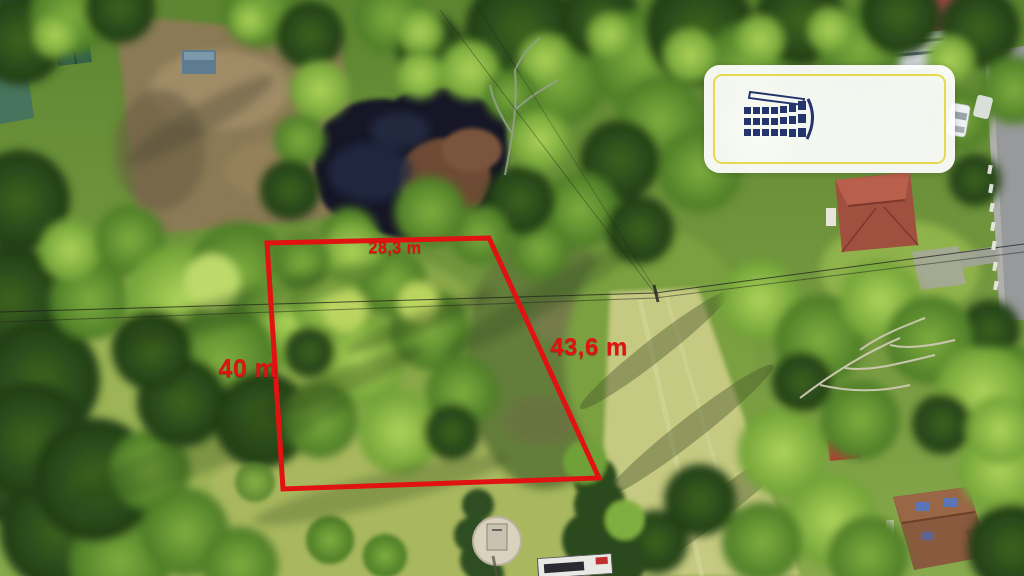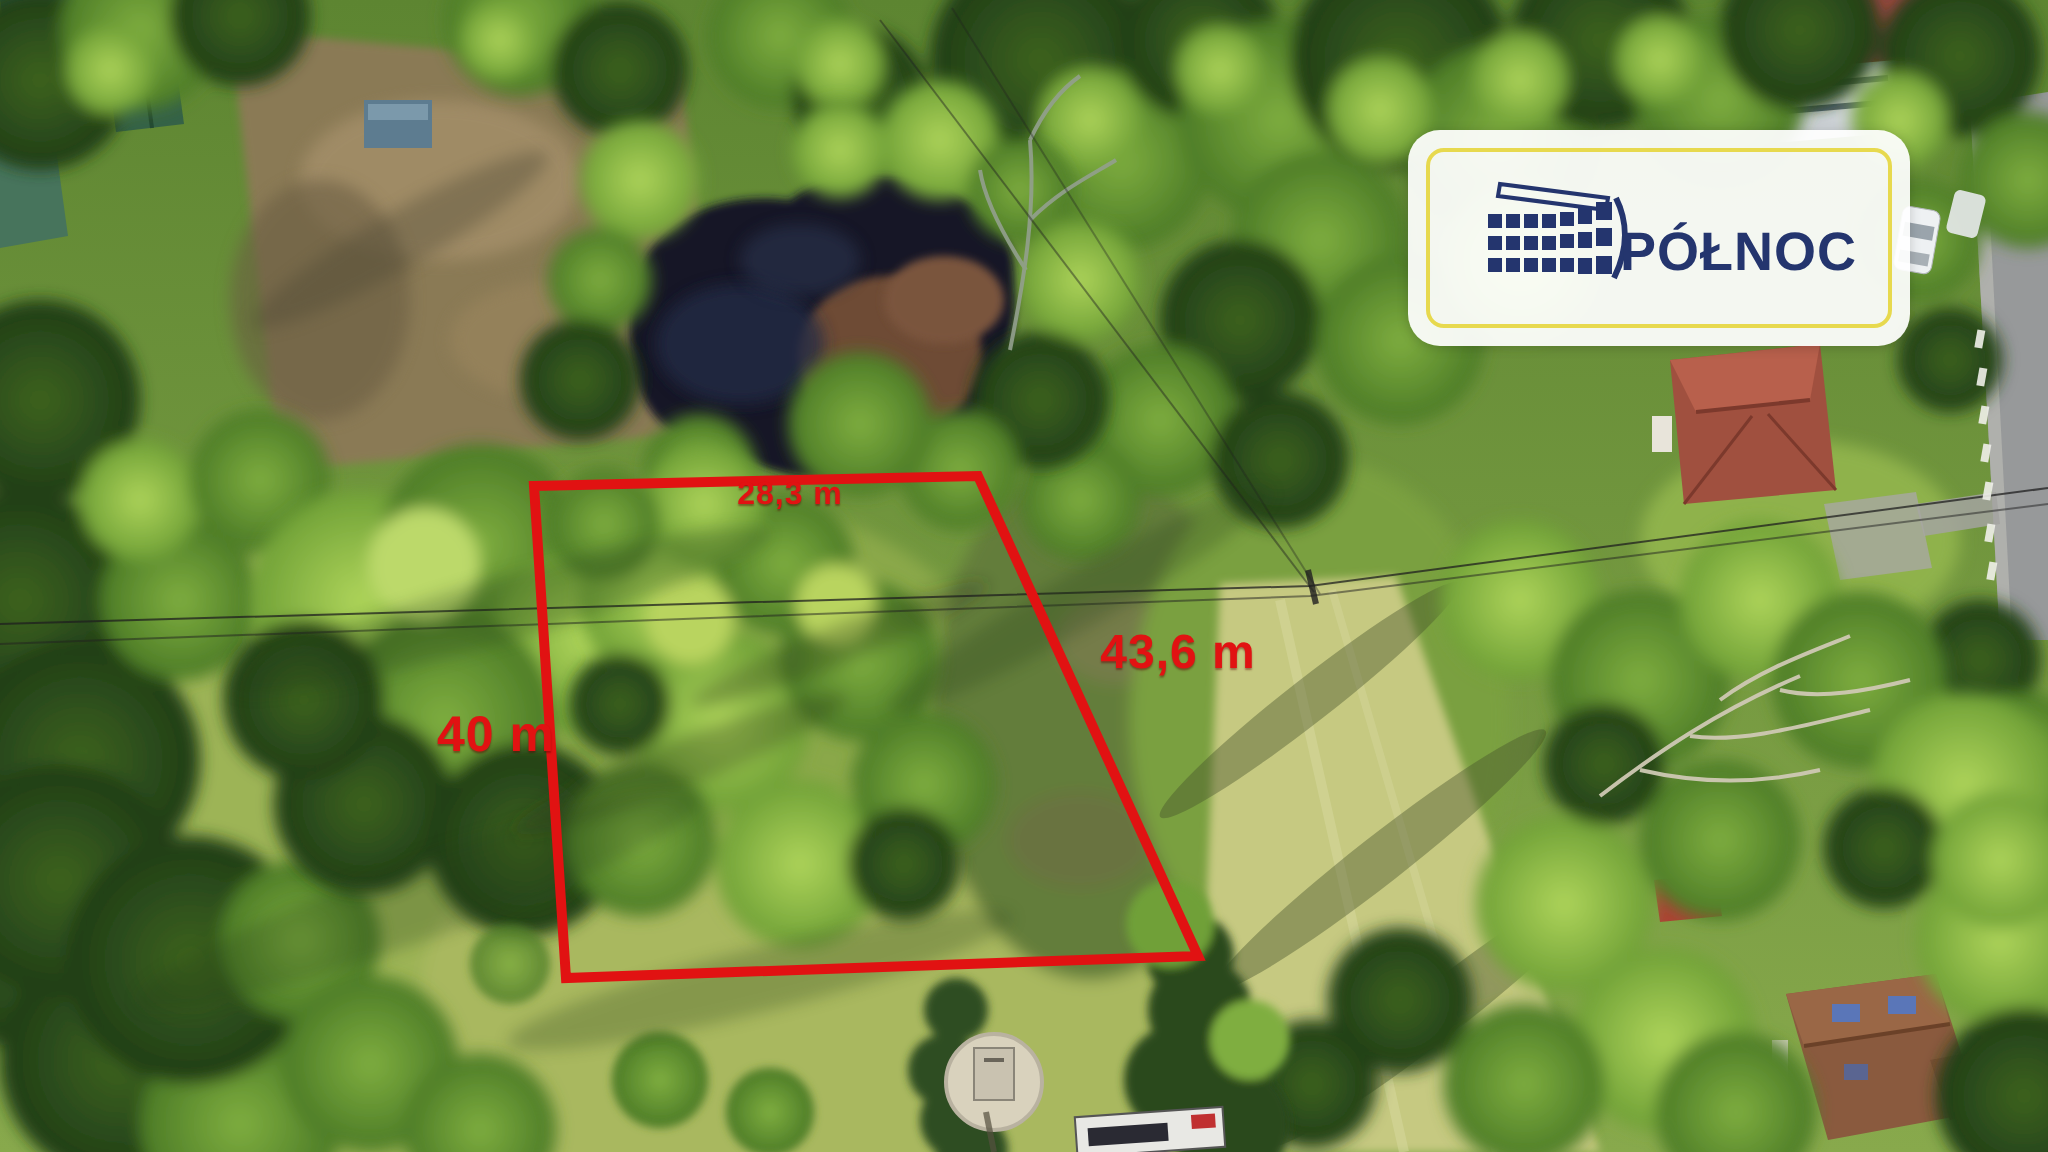--- a/index.html
+++ b/index.html
@@ -8,21 +8,21 @@
   .stage{position:absolute;inset:0;width:1024px;height:576px;}
   svg.bg{position:absolute;inset:0;display:block;}
   svg.outline{position:absolute;inset:0;display:block;pointer-events:none;}
   .measure{
     position:absolute;transform:translate(-50%,-50%);
     font-weight:bold;font-size:24px;color:var(--c-outline_red,#e11212);
     white-space:nowrap;letter-spacing:.5px;
     text-shadow:0 1px 1px rgba(90,0,0,.45);
   }
   .m-top{left:395px;top:248px;font-size:16px;}
-  .m-right{left:589px;top:327px;}
+  .m-right{left:589px;top:347px;}
   .m-left{left:248px;top:368px;font-size:25px;}
   .m-bottom{left:461px;top:512px;font-size:26px;}
   .logo-card{
     position:absolute;left:704px;top:65px;width:251px;height:108px;
     background:rgba(255,255,255,.93);border-radius:16px;
     box-shadow:0 1px 6px rgba(0,0,0,.18);
   }
   .logo-frame{
     position:absolute;left:9px;top:9px;right:9px;bottom:9px;
     border:2px solid var(--c-logo_yellow,#e7d94e);border-radius:9px;
@@ -385,16 +385,15 @@
         <rect x="2" y="42" width="7" height="7"></rect>
           <rect x="11" y="42" width="7" height="7"></rect>
         <rect x="20" y="42" width="7" height="7"></rect>
           <rect x="29" y="42" width="7" height="7"></rect>
         <rect x="38" y="42" width="7" height="7"></rect>
           <rect x="47" y="42" width="7" height="8"></rect>
         <rect x="56" y="41" width="8" height="9"></rect>
       </g>
       <path d="M66,12 C72,24 72,38 65,52" fill="none" stroke="var(--c-logo_navy,#24356e)" stroke-width="3"></path>
     </svg>
-    <div class="logo-line1">PÓŁNOC</div>
   </div>
 
 </div>
 
 </body></html>

